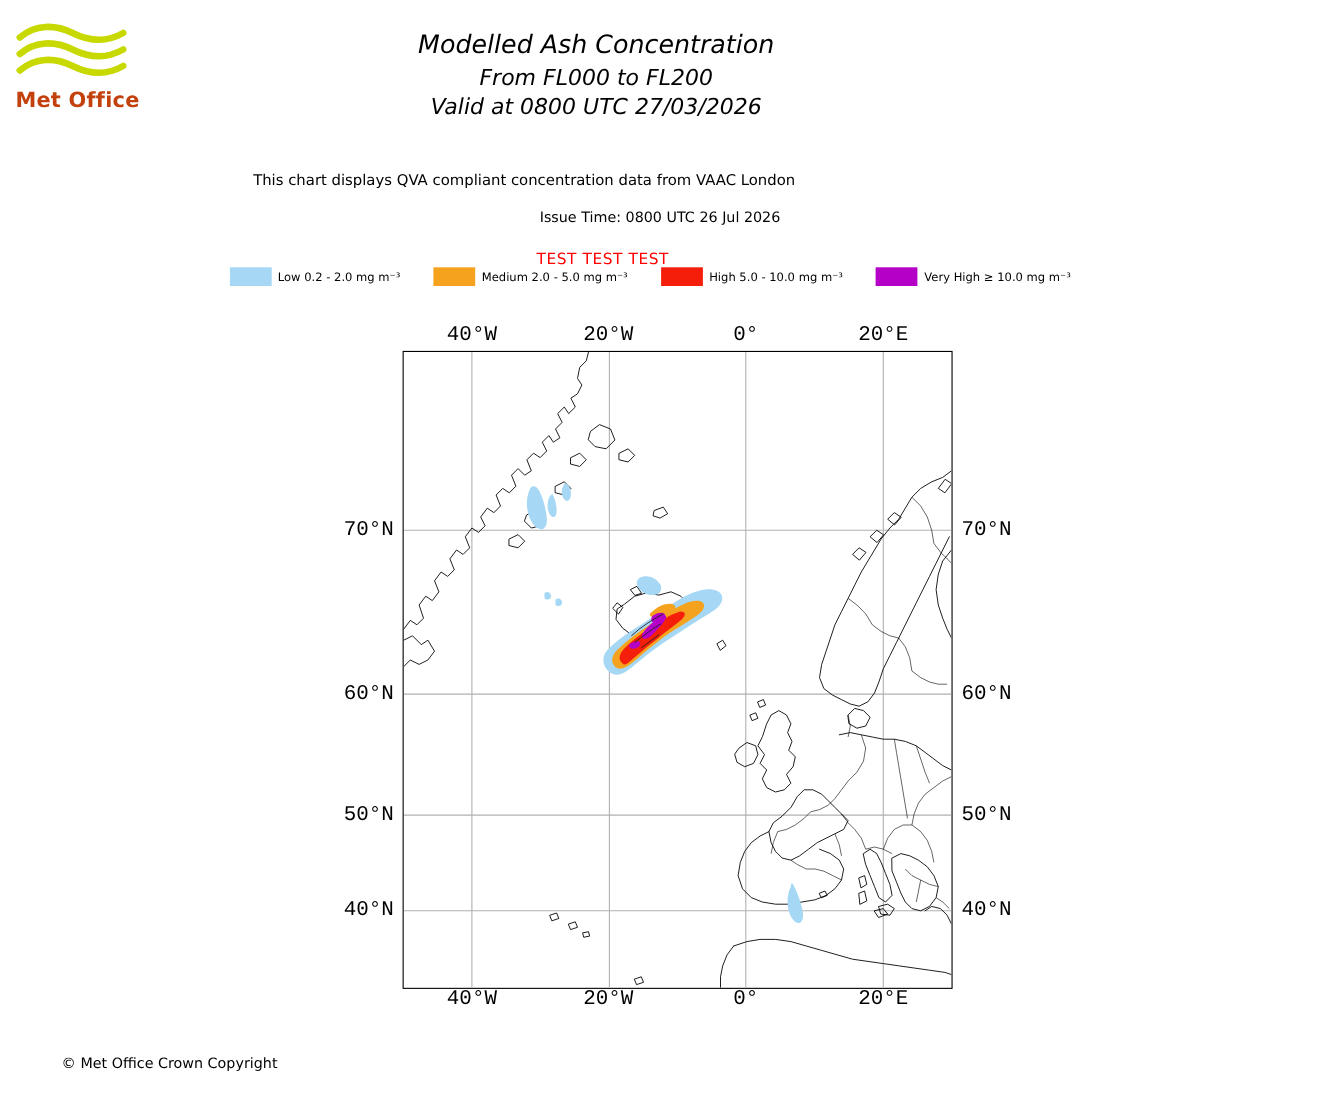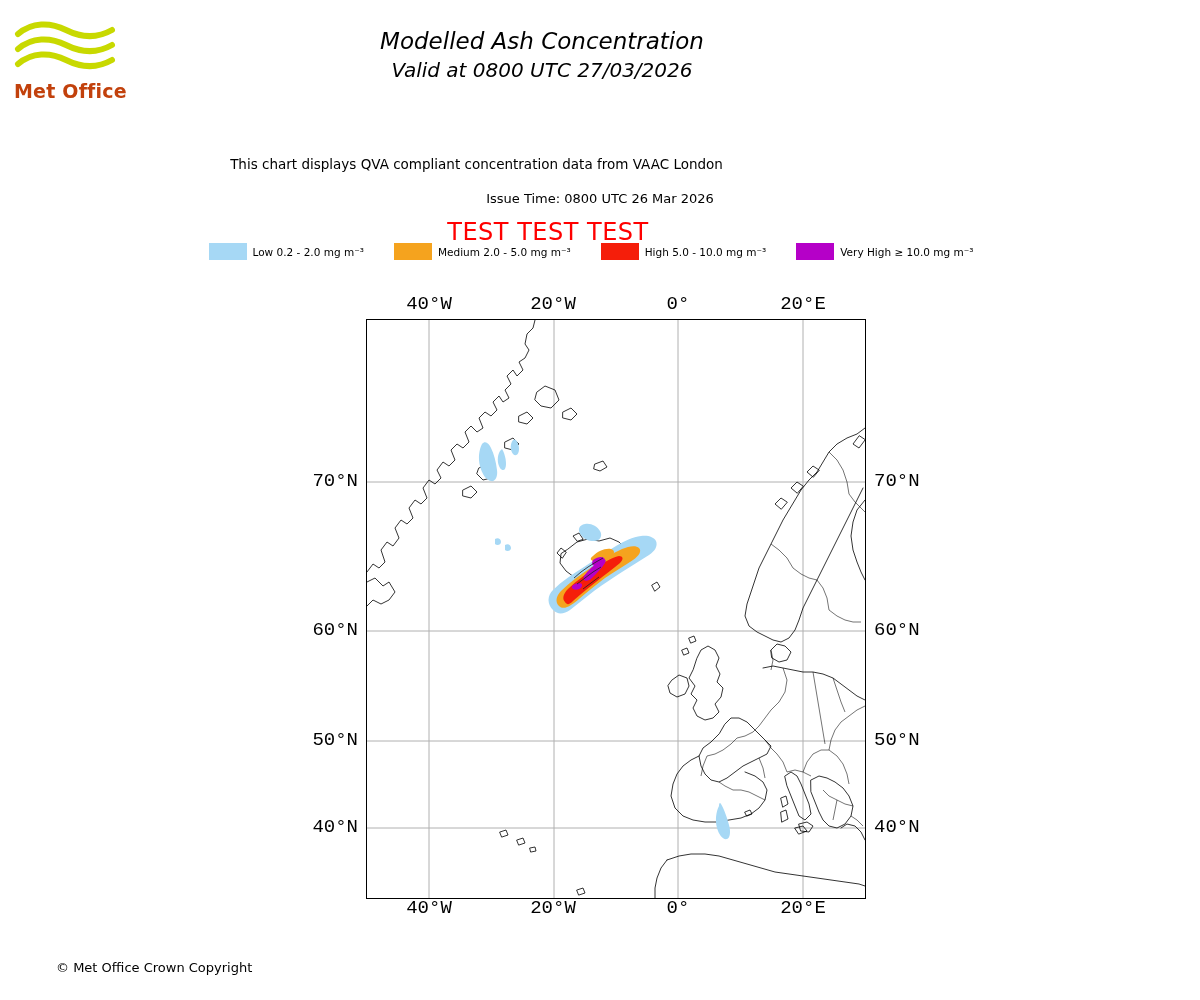--- a/index.html
+++ b/index.html
@@ -65,24 +65,24 @@
     position: absolute;
     left: 0;
     top: 191px;
     width: 1200px;
     text-align: center;
     font-size: 13px;
   }
   #test-banner {
     position: absolute;
     left: 0;
-    top: 218px;
+    top: 228px;
     width: 1096px;
     text-align: center;
-    font-size: 24px;
+    font-size: 14px;
     color: #ff0000;
     letter-spacing: 0.5px;
   }
 
   
   #legend {
     position: absolute;
     left: 0;
     top: 243px;
     width: 1200px;
@@ -156,25 +156,26 @@
       <path d="M6,16 C20,4 38,4 54,12 C70,20 86,20 100,12"></path>
       <path d="M6,31 C20,19 38,19 54,27 C70,35 86,35 100,27"></path>
       <path d="M6,46 C20,34 38,34 54,42 C70,50 86,50 100,42"></path>
     </g>
   </svg>
   <div class="logo-text">Met Office</div>
 </div>
 
 <div id="title-block">
   <div class="t-main">Modelled Ash Concentration</div>
+  <div class="t-sub">From FL000 to FL200</div>
   <div class="t-sub">Valid at 0800 UTC 27/03/2026</div>
 </div>
 
 <div id="note-line">This chart displays QVA compliant concentration data from VAAC London</div>
-<div id="issue-line">Issue Time: 0800 UTC 26 Mar 2026</div>
+<div id="issue-line">Issue Time: 0800 UTC 26 Jul 2026</div>
 <div id="test-banner">TEST TEST TEST</div>
 
 <div id="legend">
   <div class="legend-item">
     <span class="swatch" style="background:#a6d8f5"></span>
     <span class="legend-label">Low 0.2 - 2.0 mg m⁻³</span>
   </div>
   <div class="legend-item">
     <span class="swatch" style="background:#f5a31e"></span>
     <span class="legend-label">Medium 2.0 - 5.0 mg m⁻³</span>

